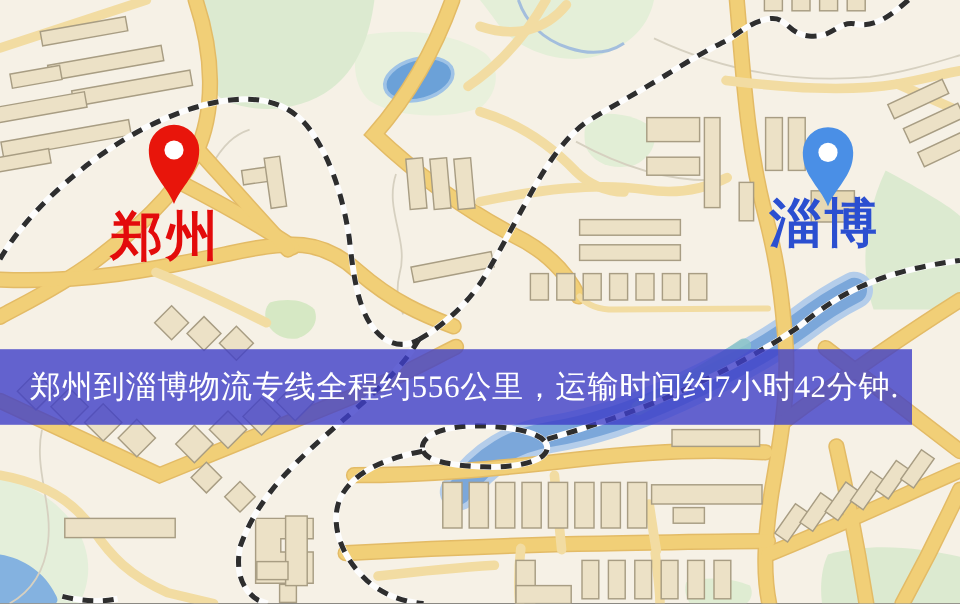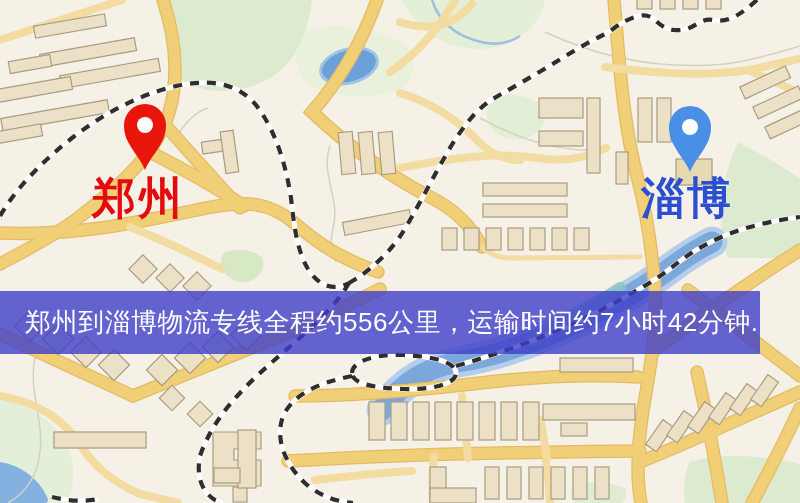--- a/index.html
+++ b/index.html
@@ -1,22 +1,22 @@
 <!DOCTYPE html>
 <html><head>
 <meta charset="utf-8">
 <style>
   html,body{margin:0;padding:0;background:#222;}
   .stage{position:relative;width:800px;height:503px;overflow:hidden;
-         font-family:Liberation Sans, sans-serif;background:#f6f1e6;}
+         font-family:Liberation Serif, serif;background:#f6f1e6;}
   .stage svg{position:absolute;left:0;top:0;display:block;}
   .city-label{position:absolute;font-weight:bold;font-size:44px;line-height:1;
               letter-spacing:2px;white-space:nowrap;text-shadow:0 0 1px rgba(255,255,255,.25);}
   .label-origin{left:92px;top:176px;color:#e30b0b;}
-  .label-dest{left:641px;top:176px;color:#2b4fd0;}
+  .label-dest{left:641px;top:165px;color:#2b4fd0;}
   .banner{position:absolute;left:0;top:291px;width:760px;height:63px;
           background:rgba(62,62,200,0.80);color:#ffffff;
           font-size:26px;line-height:63px;padding-left:25px;box-sizing:border-box;
           white-space:nowrap;overflow:hidden;letter-spacing:0.5px;}
 </style>
 </head>
 <body>
 
 <div class="stage">
 <svg width="800" height="503" viewBox="0 0 800 503">

